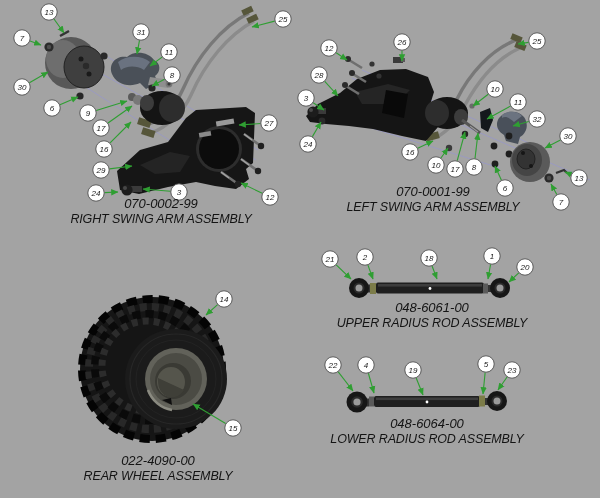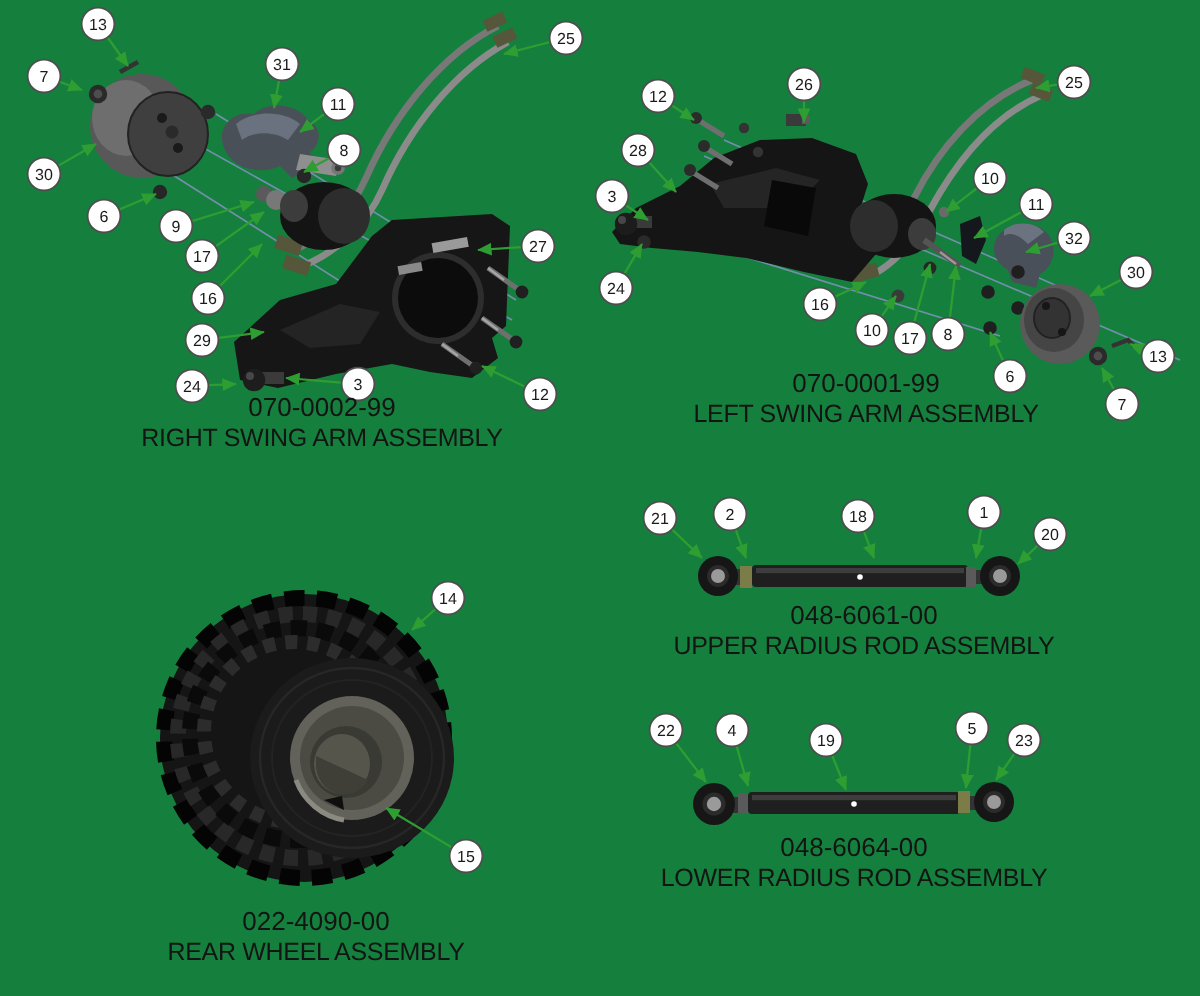--- a/index.html
+++ b/index.html
@@ -1,17 +1,17 @@
 <!DOCTYPE html>
 <html><head>
 <meta charset="utf-8">
 <style>
   html,body{margin:0;padding:0;background:#ffffff;}
-  .stage{position:relative;width:600px;height:498px;background:#15803d;overflow:hidden;
-         font-family:"Liberation Sans",sans-serif;}
+  .stage{position:relative;width:600px;height:498px;background:#a3a3a3;overflow:hidden;
+         font-family:"Liberation Sans",sans-serif;font-style:italic;}
   svg{display:block;}
   text{font-family:"Liberation Sans",sans-serif;}
   .callout-num{font-size:8px;fill:#1a1a1a;}
   .part-number{font-size:13px;fill:#141414;}
   .asm-name{font-size:12.5px;fill:#141414;letter-spacing:-0.15px;}
 </style>
 </head>
 <body>
 
 <div class="stage">

